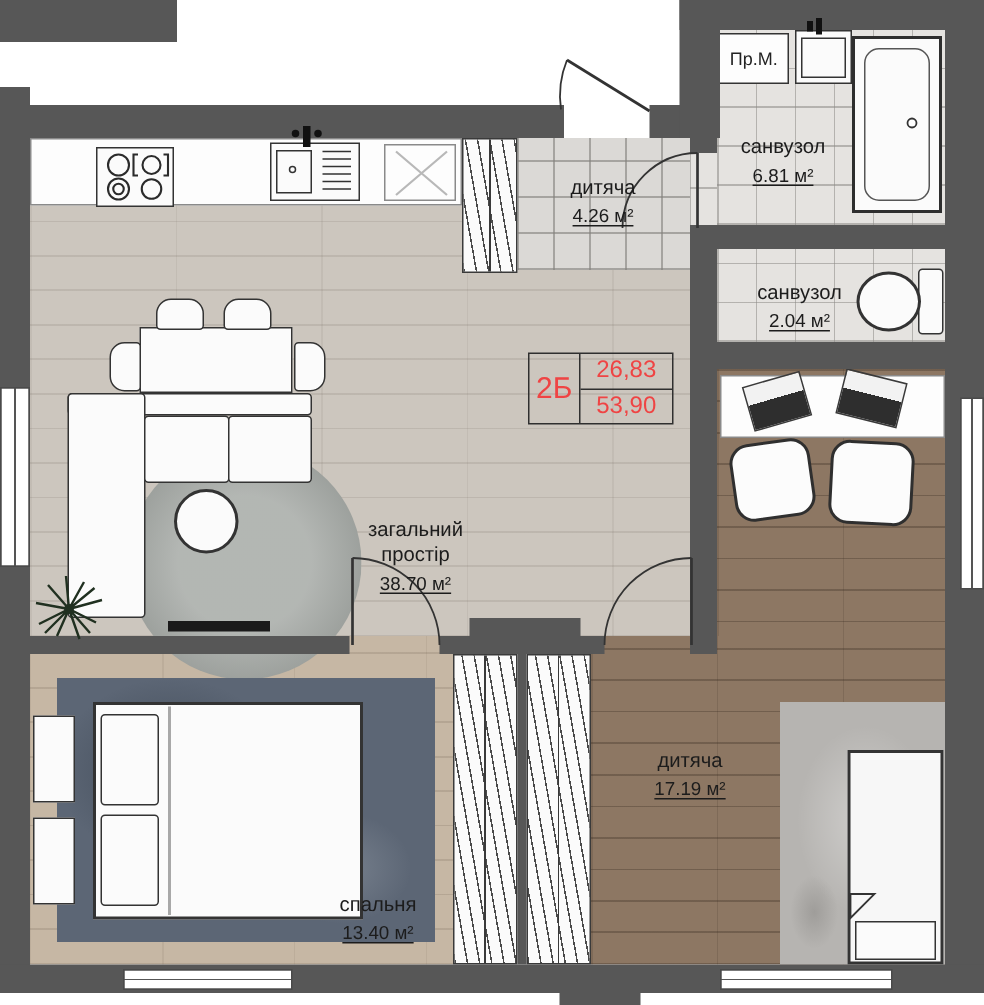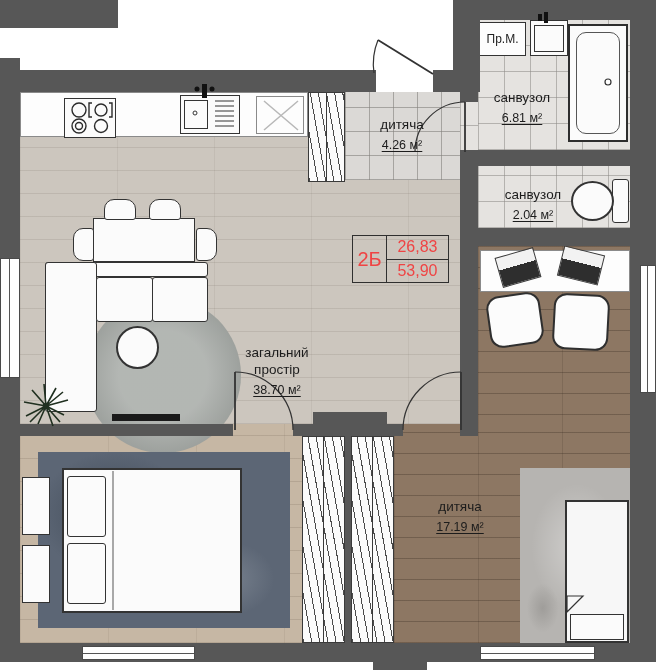--- a/index.html
+++ b/index.html
@@ -211,20 +211,24 @@
     <span class="ar">4.26 м²</span>
   </div>
   <div class="rlabel" style="left:468px;top:90px;width:108px;">
     <span class="nm">санвузол</span>
     <span class="ar">6.81 м²</span>
   </div>
   <div class="rlabel" style="left:481px;top:187px;width:104px;">
     <span class="nm">санвузол</span>
     <span class="ar">2.04 м²</span>
   </div>
+  <div class="rlabel" style="left:198px;top:595px;width:108px;">
+    <span class="nm">спальня</span>
+    <span class="ar">13.40 м²</span>
+  </div>
   <div class="rlabel" style="left:408px;top:499px;width:104px;">
     <span class="nm">дитяча</span>
     <span class="ar">17.19 м²</span>
   </div>
 
   <div class="ibox" style="left:333px;top:235px;width:97px;height:48px;">
     <div class="ibox-type">2Б</div>
     <div class="ibox-vals">
       <div>26,83</div>
       <div>53,90</div>

